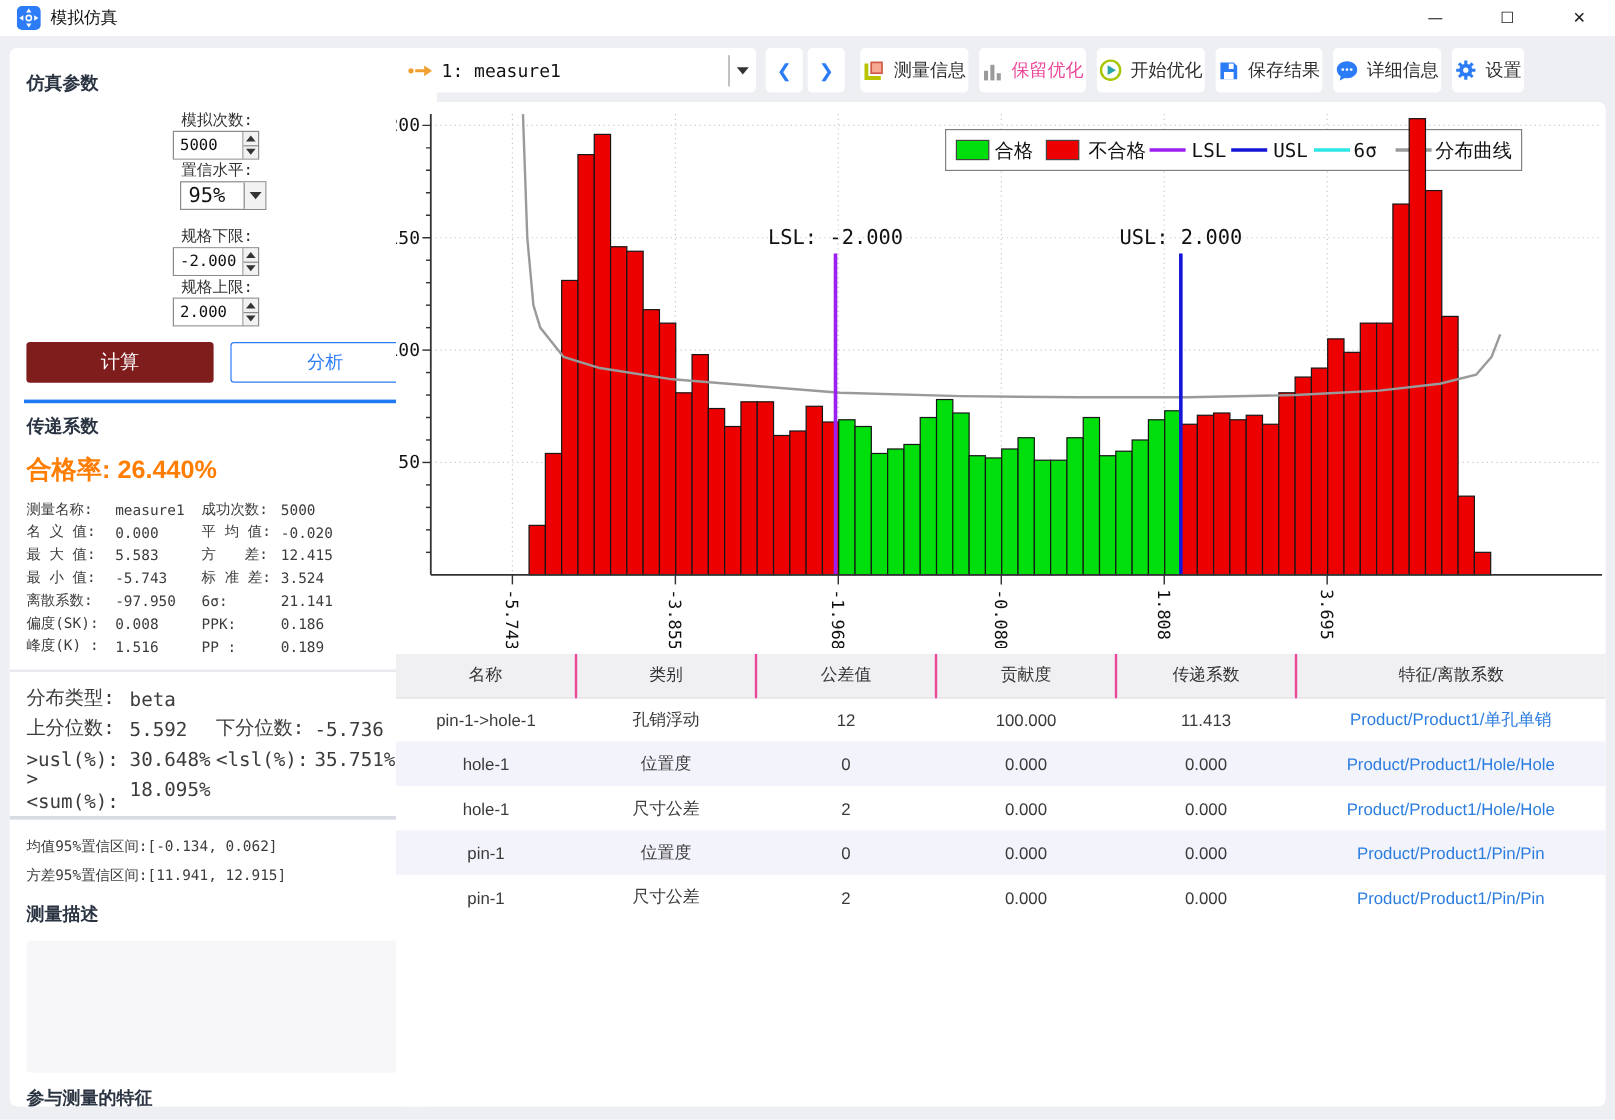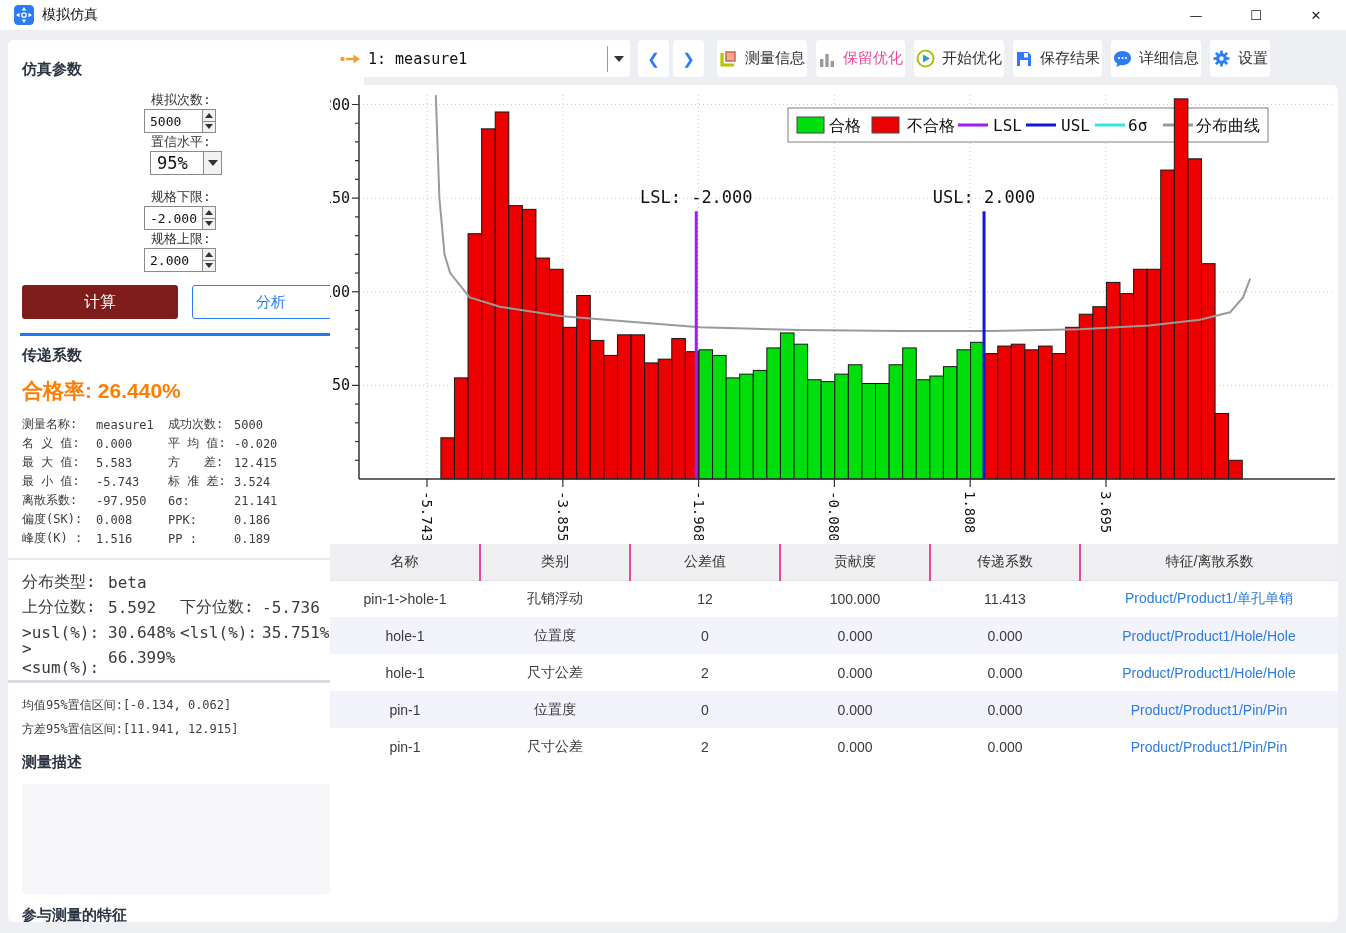--- a/index.html
+++ b/index.html
@@ -212,21 +212,21 @@
         <span class="c4">-5.736</span>
       </div>
       <div class="dist-row">
         <span class="c1">&gt;usl(%):</span>
         <span class="c2">30.648%</span>
         <span class="c3">&lt;lsl(%):</span>
         <span class="c4">35.751%</span>
       </div>
       <div class="dist-row">
         <span class="c1">&gt;&lt;sum(%):</span>
-        <span class="c2">66.399%</span>
+        <span class="c2">18.095%</span>
         <span class="c3"></span>
         <span class="c4"></span>
       </div>
     </div>
   <div class="divider thick"></div>
   <div class="intervals" id="intervals">
       <div>均值95%置信区间:[-0.134, 0.062]</div>
       <div>方差95%置信区间:[11.941, 12.915]</div>
     </div>
 

